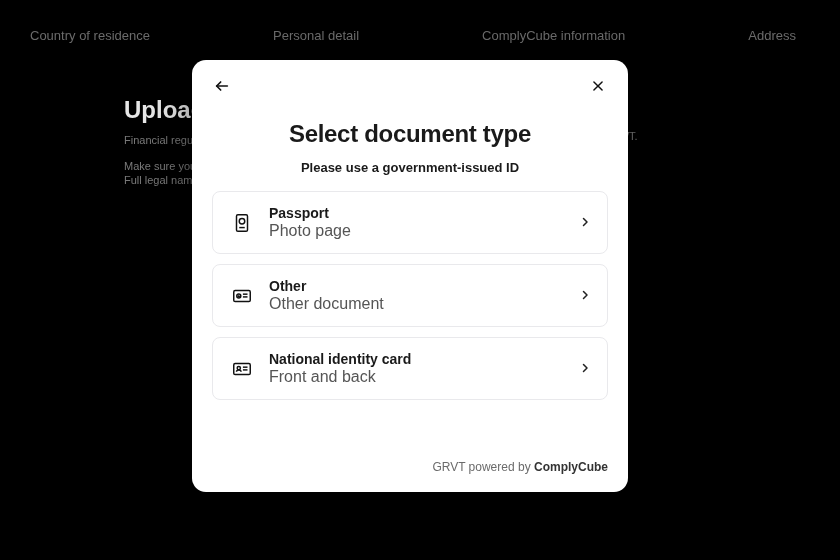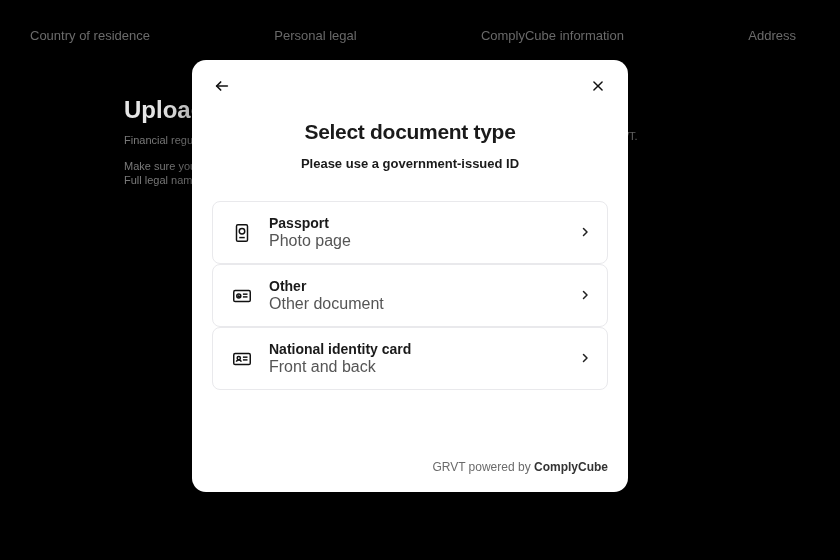--- a/index.html
+++ b/index.html
@@ -38,34 +38,34 @@
       padding: 18px 20px 12px 20px;
       display: flex; flex-direction: column;
     }
     .modal-topbar {
       display: flex; justify-content: space-between; align-items: center;
       height: 20px;
     }
     .icon-btn { width: 20px; height: 20px; display:flex; align-items:center; justify-content:center; cursor:pointer; color:#111; }
     .modal-title {
       text-align: center;
-      font-size: 21px;
+      font-size: 24px;
       font-weight: 700;
       color: #1a1a1a;
       margin-top: 22px;
       letter-spacing: -0.3px;
     }
     .modal-sub {
       text-align: center;
       font-size: 13px;
       font-weight: 600;
       color: #1a1a1a;
       margin-top: 12px;
     }
-    .options { margin-top: 30px; display:flex; flex-direction:column; }
+    .options { margin-top: 16px; display:flex; flex-direction:column; gap:10px; }
     .option {
       border: 1px solid #e9e9ec;
       border-radius: 8px;
       padding: 13px 16px;
       display: flex; align-items: center;
       cursor: pointer;
       background:#fff;
     }
     .opt-icon { width: 26px; display:flex; align-items:center; justify-content:center; color:#111; }
     .opt-text { flex:1; margin-left: 14px; }
@@ -79,21 +79,21 @@
       color: #6b6b6b;
       padding-bottom: 6px;
     }
     .footer b { color:#333; font-weight:700; }
   </style>
 </head>
 <body>
 
 <div class="stepper">
   <span>Country of residence</span>
-  <span>Personal legal</span>
+  <span>Personal detail</span>
   <span>ComplyCube information</span>
   <span>Address</span>
 </div>
 
 <div class="bg-content">
   <div class="bg-title">Upload</div>
   <div class="bg-line1">Financial regul</div>
   <div class="bg-line2">Make sure you</div>
   <div class="bg-line3">Full legal name</div>
 </div>

